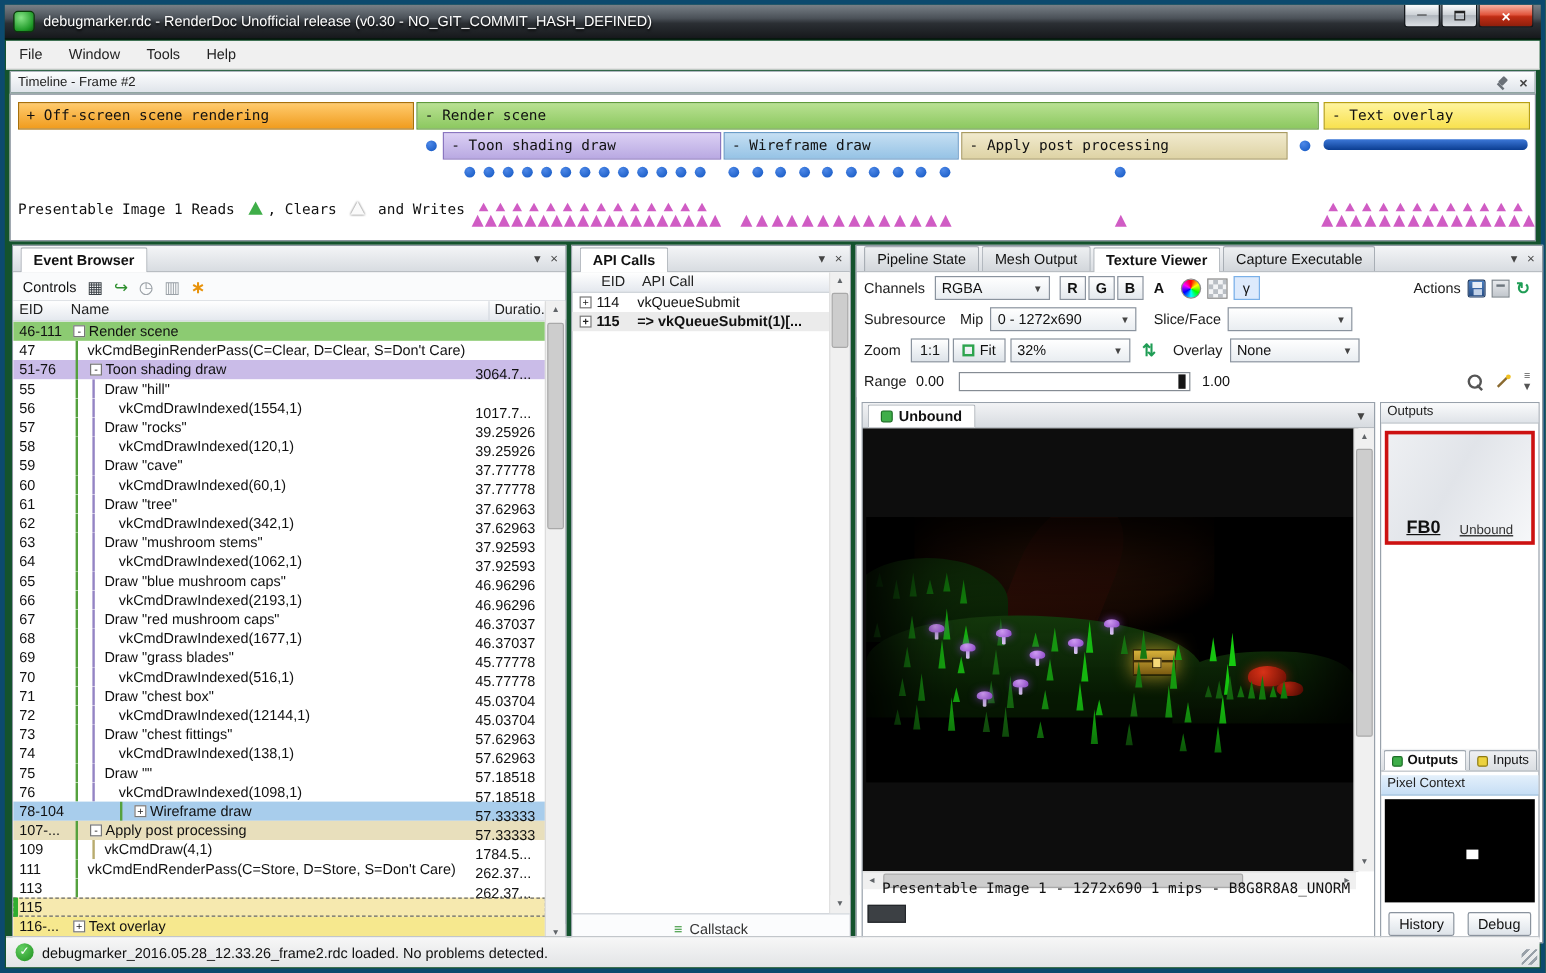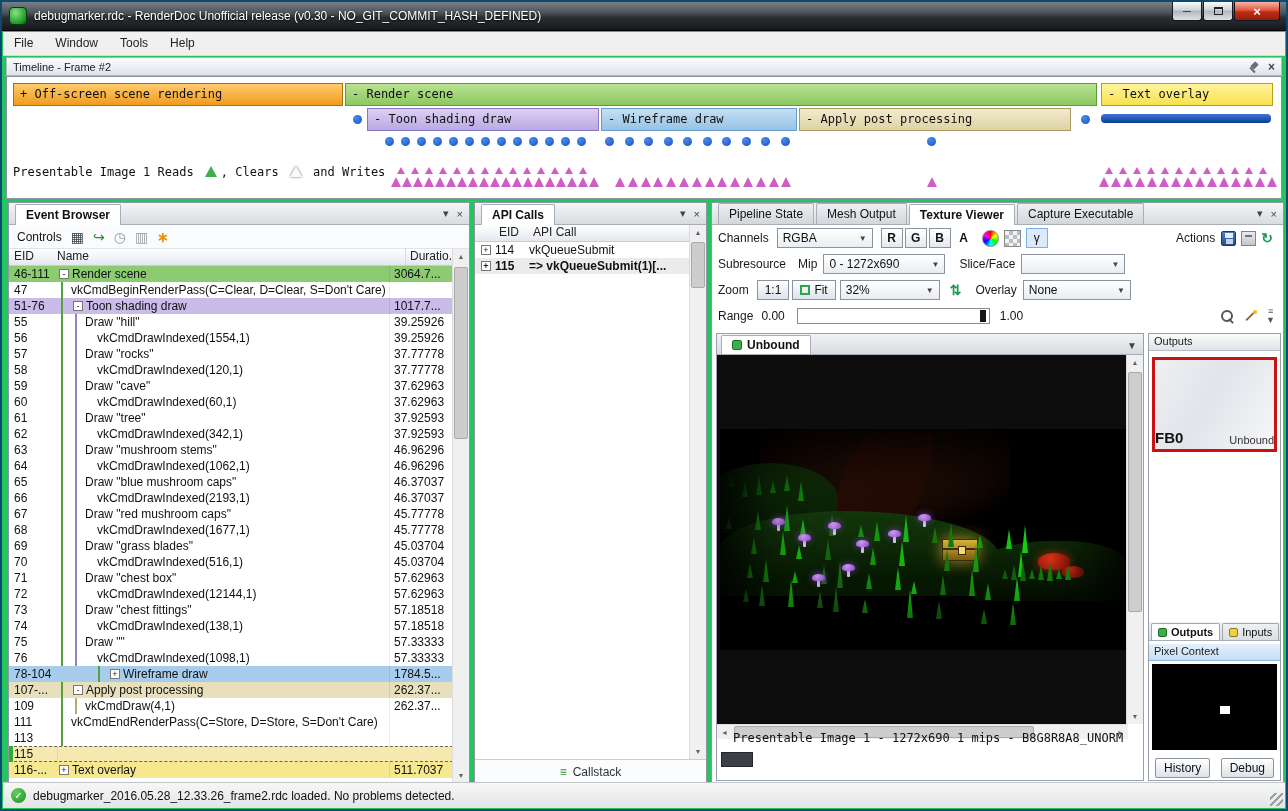--- a/index.html
+++ b/index.html
@@ -1,20 +1,20 @@
 <!DOCTYPE html>
 <html><head>
 <meta charset="utf-8">
 <style>
   * { margin:0; padding:0; box-sizing:border-box; }
   html,body { width:1288px; height:811px; overflow:hidden; }
   body { font-family:"Liberation Sans",sans-serif; font-size:12px; color:#111; background:#7a8288; position:relative; }
   .mono { font-family:"DejaVu Sans Mono",monospace; }
 
-  .window { position:absolute; inset:0; background:#22c55e; border:2px solid #0c4a6e; }
+  .window { position:absolute; inset:0; background:#14532d; border:4px solid #0c4a6e; }
 
   
   .titlebar { position:absolute; left:0; top:0; right:0; height:29px;
     background:linear-gradient(180deg,#788087 0%,#4b5158 40%,#2b2f34 55%,#16181b 100%);
     display:flex; align-items:center; padding-left:7px; color:#fff; border-bottom:1px solid #000; }
   .app-icon { width:18px; height:18px; border-radius:4px; border:1px solid #0a3c0a;
     background:radial-gradient(circle at 35% 30%, #86e386, #1f9a28 70%, #0d5c12); margin-right:7px; flex:0 0 auto; }
   .title-text { font-size:12px; text-shadow:0 1px 2px #000; white-space:nowrap; }
   .win-btns { position:absolute; right:6px; top:0; display:flex; }
   .wbtn { width:30px; height:19px; border:1px solid #14181c; border-top:none; display:flex; align-items:center; justify-content:center;
@@ -71,21 +71,21 @@
   .eb-rows { position:absolute; left:0; top:63px; width:444px; height:519px; overflow:hidden; background:#fff; }
   .eb-row { display:flex; height:16px; line-height:16px; white-space:nowrap; }
   .eb-row.sel { outline:1px dashed #666; outline-offset:-1px; }
   .eb-eid { width:48px; padding-left:5px; flex:0 0 auto; position:relative; }
   .cur-marker { position:absolute; left:0; top:0; bottom:0; width:4px; }
   .eb-name { flex:1; overflow:hidden; }
   .guide { display:inline-block; width:10px; height:16px; border-left:2px solid #888; margin-left:4px; vertical-align:top; }
   .sp { display:inline-block; width:12px; height:16px; vertical-align:top; }
   .exp { display:inline-block; width:10px; height:10px; border:1px solid #777; background:#fff; font-size:9px; line-height:8px; text-align:center; margin:3px 3px 0 2px; vertical-align:top; color:#222; }
   .etxt { vertical-align:top; }
-  .eb-dur { width:64px; flex:0 0 auto; border-left:1px solid rgba(0,0,0,.08); padding-left:4px; }
+  .eb-dur { width:64px; flex:0 0 auto; border-left:1px solid rgba(0,0,0,.08); padding-left:4px;margin-top:36px; }
   .vscroll { position:absolute; width:17px; background:#f0f0f0; border-left:1px solid #dcdcdc; }
   .vscroll .arr { position:absolute; left:0; right:0; height:15px; text-align:center; font-size:7px; color:#606468; line-height:15px; background:#f0f0f0; }
   .vscroll .arr.dn { bottom:0; } .vscroll .arr.up { top:0; }
   .vthumb { position:absolute; left:1px; right:1px; background:#cdcdcd; border:1px solid #a9a9a9; border-radius:2px; }
   .hscroll { position:absolute; height:15px; background:#f0f0f0; border-top:1px solid #dcdcdc; }
   .hscroll .arr { position:absolute; top:0; bottom:0; width:15px; text-align:center; font-size:7px; color:#606468; line-height:15px; }
   .hscroll .arr.rt { right:0; } .hscroll .arr.lf { left:0; }
   .hthumb { position:absolute; top:1px; bottom:1px; background:#cdcdcd; border:1px solid #a9a9a9; border-radius:2px; }
 
   
@@ -155,21 +155,21 @@
   .t-red1 { position:absolute; left:318px; top:124px; width:32px; height:17px; background:radial-gradient(circle at 40% 30%, #e03418, #7c1004); border-radius:50% 50% 40% 40%; box-shadow:0 0 10px rgba(220,40,15,.7); }
   .t-red2 { position:absolute; left:342px; top:137px; width:22px; height:12px; background:radial-gradient(circle at 40% 30%, #d02c12, #6a0c02); border-radius:50% 50% 40% 40%; }
   .t-image::after { content:''; position:absolute; inset:0; box-shadow:inset 0 0 60px 24px #000; }
   .tex-status { position:absolute; left:16px; top:395px; width:410px; height:18px; font-family:"DejaVu Sans Mono",monospace; font-size:12px; line-height:18px; white-space:nowrap; }
   .tex-swatch { position:absolute; left:4px; top:418px; width:32px; height:15px; background:#3c4044; border:1px solid #23272b; }
 
   
   .out-col { position:absolute; left:436px; top:130px; width:133px; height:448px; background:#fff; border:1px solid #98a1ab; }
   .subhdr { height:17px; background:linear-gradient(#fafbfc,#dfe3e8); border-bottom:1px solid #b8bec6; font-size:11px; padding:1px 5px; color:#222; }
   .subhdr.blue { background:linear-gradient(#e4f0fb,#c6def5); border-color:#8fb6da; }
-  .fb-box { position:absolute; left:3px; top:23px; width:125px; height:95px; border:3px solid #cc1111; background:linear-gradient(120deg,#eef0f3 0%,#e1e4e9 45%,#f6f7f9 100%); display:flex; align-items:flex-end; justify-content:space-between; padding:3px 0; }
+  .fb-box { position:absolute; left:3px; top:23px; width:125px; height:95px; border:3px solid #cc1111; background:linear-gradient(120deg,#eef0f3 0%,#e1e4e9 45%,#f6f7f9 100%); display:flex; align-items:flex-end; justify-content:space-between; padding:3px 15px;text-decoration:underline; }
   .fb-name { font-weight:bold; font-size:15px; }
   .fb-status { font-size:11px; color:#333; }
   .mini-tabs { position:absolute; left:0; right:0; top:288px; height:19px; display:flex; padding-left:2px; border-bottom:1px solid #a8aeb5; background:linear-gradient(#f2f3f5,#dadee2); align-items:flex-end; }
   .mini-tab { height:17px; display:flex; align-items:center; gap:4px; padding:0 6px; border:1px solid #a0a8b0; border-bottom:none; background:linear-gradient(#ecegf1,#d6dade); font-size:11px; border-radius:2px 2px 0 0; margin-right:2px; }
   .mini-tab.active { background:#fff; font-weight:bold; }
   .sq { width:9px; height:9px; border-radius:2px; border:1px solid #555; }
   .sq.green { background:#3fae49; border-color:#1d6e26; } .sq.yellow { background:#ecd23e; border-color:#8e7a10; }
   .pc-hdr { position:absolute; left:0; right:0; top:310px; }
   .pc-canvas { position:absolute; left:3px; top:330px; width:125px; height:86px; background:#000; }
   .pc-pixel { position:absolute; left:68px; top:42px; width:10px; height:8px; background:#fff; }

